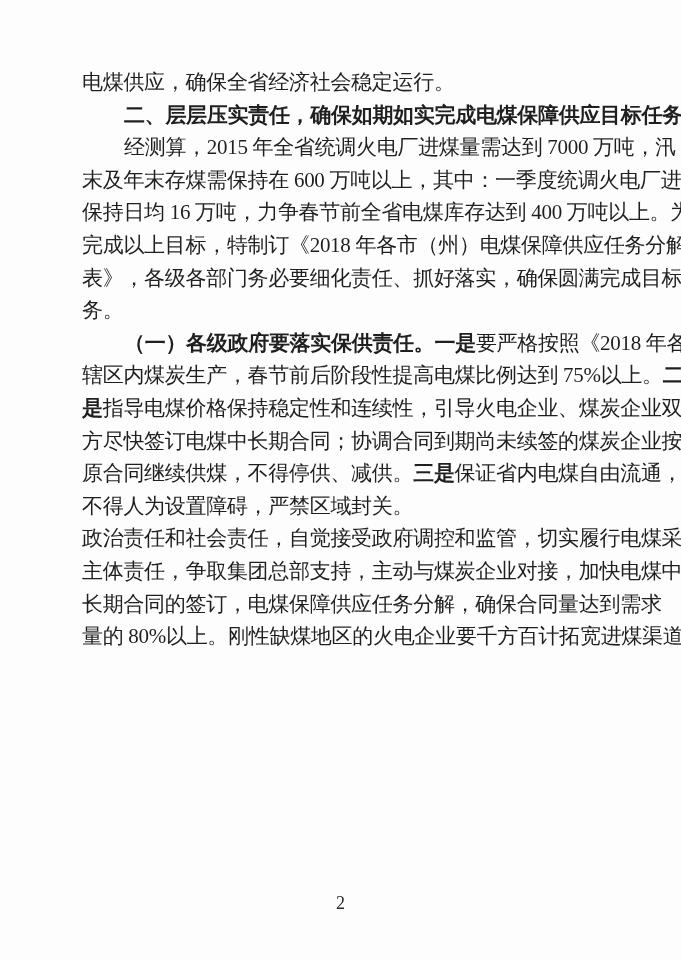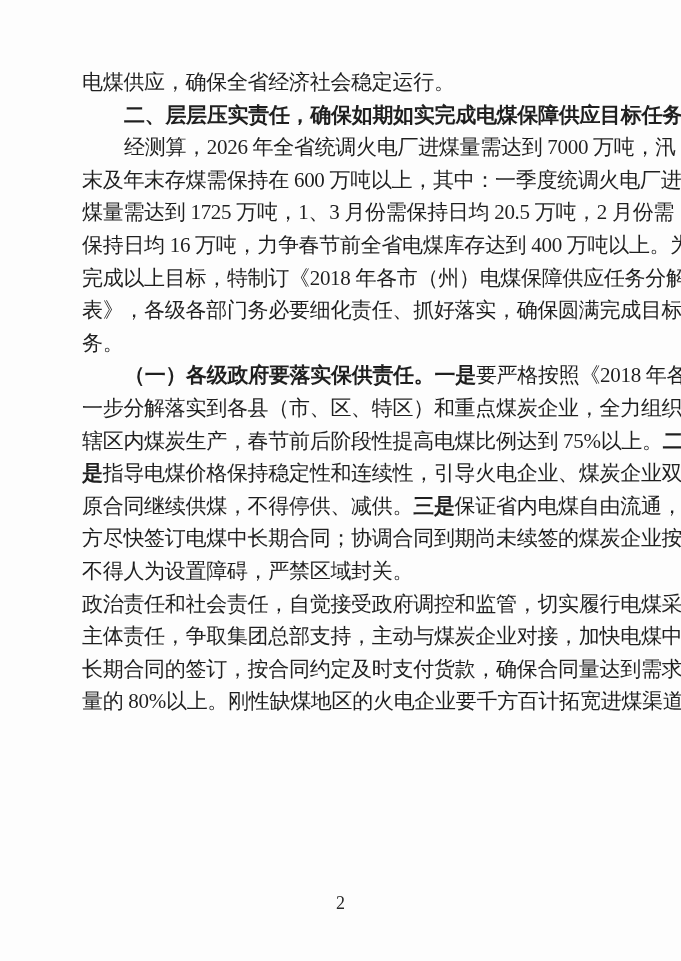--- a/index.html
+++ b/index.html
@@ -49,33 +49,31 @@
     font-family: "Liberation Serif", "DejaVu Serif", serif;
   }
 </style>
 </head>
 <body>
 
 <div class="page" style="background: rgb(253, 253, 253); color: rgb(31, 31, 31);">
   <div class="content">
       <div class="line"><span class="run">电煤供应，确保全省经济社会稳定运行。</span></div>
       <div class="line indent"><span class="run bold">二、层层压实责任，确保如期如实完成电煤保障供应目标任务</span></div>
-      <div class="line indent"><span class="run">经测算，2026 年全省统调火电厂进煤量需达到 7000 万吨，汛</span></div>
+      <div class="line indent"><span class="run">经测算，2015 年全省统调火电厂进煤量需达到 7000 万吨，汛</span></div>
       <div class="line"><span class="run">末及年末存煤需保持在 600 万吨以上，其中：一季度统调火电厂进</span></div>
-      <div class="line"><span class="run">煤量需达到 1725 万吨，1、3 月份需保持日均 20.5 万吨，2 月份需</span></div>
       <div class="line"><span class="run">保持日均 16 万吨，力争春节前全省电煤库存达到 400 万吨以上。为</span></div>
       <div class="line"><span class="run">完成以上目标，特制订《2018 年各市（州）电煤保障供应任务分解</span></div>
       <div class="line"><span class="run">表》，各级各部门务必要细化责任、抓好落实，确保圆满完成目标任</span></div>
       <div class="line"><span class="run">务。</span></div>
       <div class="line indent"><span class="run bold">（一）各级政府要落实保供责任。一是</span><span class="run">要严格按照《2018 年各</span></div>
-      <div class="line"><span class="run">一步分解落实到各县（市、区、特区）和重点煤炭企业，全力组织</span></div>
       <div class="line"><span class="run">辖区内煤炭生产，春节前后阶段性提高电煤比例达到 75%以上。</span><span class="run bold">二</span></div>
       <div class="line"><span class="run bold">是</span><span class="run">指导电煤价格保持稳定性和连续性，引导火电企业、煤炭企业双</span></div>
+      <div class="line"><span class="run">方尽快签订电煤中长期合同；协调合同到期尚未续签的煤炭企业按</span></div>
       <div class="line"><span class="run">原合同继续供煤，不得停供、减供。</span><span class="run bold">三是</span><span class="run">保证省内电煤自由流通，</span></div>
-      <div class="line"><span class="run">方尽快签订电煤中长期合同；协调合同到期尚未续签的煤炭企业按</span></div>
       <div class="line"><span class="run">不得人为设置障碍，严禁区域封关。</span></div>
       <div class="line"><span class="run">政治责任和社会责任，自觉接受政府调控和监管，切实履行电煤采购</span></div>
       <div class="line"><span class="run">主体责任，争取集团总部支持，主动与煤炭企业对接，加快电煤中</span></div>
-      <div class="line"><span class="run">长期合同的签订，按合同约定及时支付货款，确保合同量达到需求</span></div>
+      <div class="line"><span class="run">长期合同的签订，电煤保障供应任务分解，确保合同量达到需求</span></div>
       <div class="line"><span class="run">量的 80%以上。刚性缺煤地区的火电企业要千方百计拓宽进煤渠道，</span></div>
     </div>
   <div class="page-number">2</div>
 </div>
 
 </body></html>

